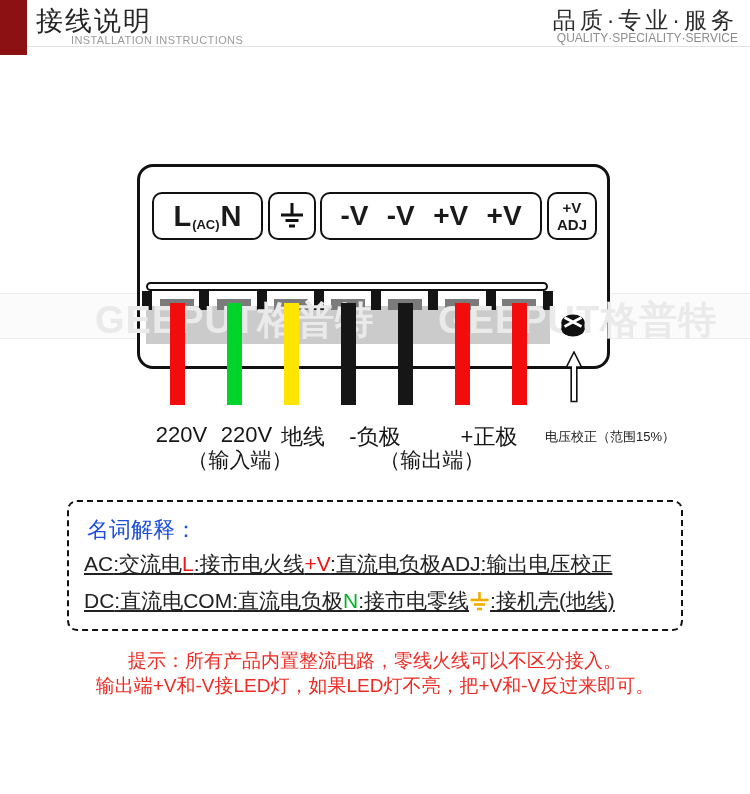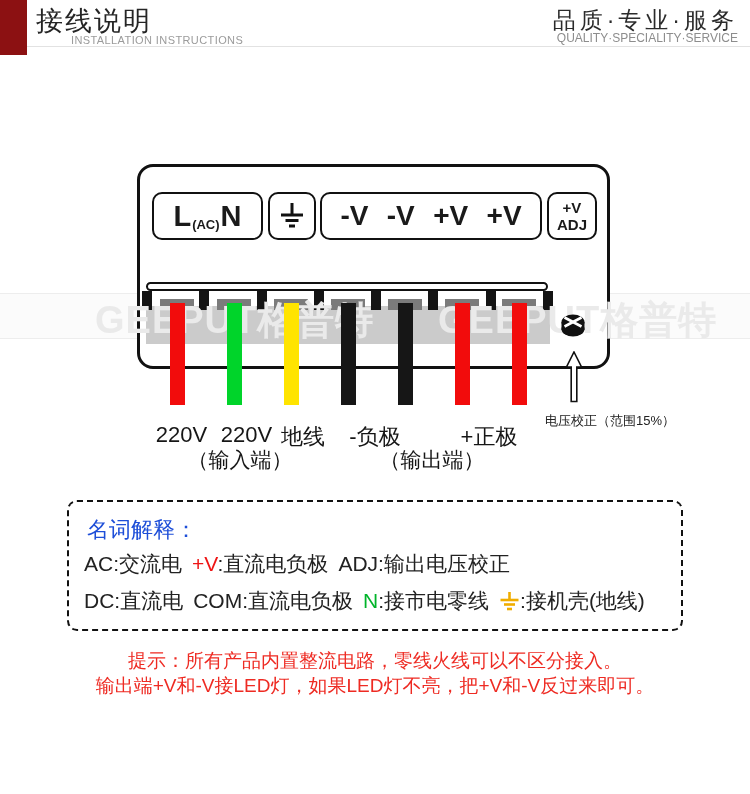--- a/index.html
+++ b/index.html
@@ -46,34 +46,34 @@
   .band{left:146px;top:306px;width:404px;height:38px;background:#cbcbcb;}
 
   .wire{position:absolute;top:303px;width:15px;height:102px;}
   .w1{left:170px;background:#f20c0c}.w2{left:227px;background:#00d42a}
   .w3{left:284px;background:#ffe400}.w4{left:341px;background:#161616}
   .w5{left:398px;background:#161616}.w6{left:455px;background:#f20c0c}
   .w7{left:512px;background:#f20c0c}
 
   .pot{left:560px;top:314px;width:26px;height:24px;}
   .arrow{left:564px;top:351px;width:20px;height:52px;}
-  .adj-note{left:545px;top:412px;font-size:13px;color:#222;white-space:nowrap;}
+  .adj-note{left:545px;top:428px;font-size:13px;color:#222;white-space:nowrap;}
 
   
   .wl{position:absolute;top:414px;font-size:22px;color:#161616;text-align:center;white-space:nowrap;margin-top:8px;}
   .wl-in1{left:150px;width:63px}.wl-in2{left:215px;width:63px}.wl-gnd{left:279px;width:48px}
   .wl-neg{left:342px;width:66px}.wl-pos{left:453px;width:72px}
   .gl{position:absolute;top:446px;font-size:21px;color:#161616;text-align:center;width:120px;white-space:nowrap;}
   .gl-in{left:180px}.gl-out{left:372px}
 
   
   .glossary{left:67px;top:500px;width:616px;height:131px;border:2px dashed #111;
             border-radius:10px;box-sizing:border-box;}
   .g-head{position:absolute;left:18px;top:13px;font-size:22px;color:#1d4ed8;}
-  .g-row{position:absolute;left:15px;display:flex;gap:10px;font-size:21px;color:#222;white-space:nowrap;align-items:center;}
+  .g-row{position:absolute;left:15px;display:flex;font-size:21px;color:#222;white-space:nowrap;align-items:center;text-decoration:underline;}
   .g-row1{top:48px}.g-row2{top:85px}
   .k-red{color:#ee1515}.k-green{color:#00b42a}
   .gnd-gold{color:#f0ad00;display:inline-flex;vertical-align:-3px;}
 
   
   .tips{left:30px;top:648px;width:690px;text-align:center;color:#ee2b23;
         font-size:19px;line-height:25px;}
 </style>
 </head>
 <body>
@@ -165,20 +165,21 @@
   <div class="wl wl-gnd">地线</div>
   <div class="wl wl-neg">-负极</div>
   <div class="wl wl-pos">+正极</div>
   <div class="gl gl-in">（输入端）</div>
   <div class="gl gl-out">（输出端）</div>
 
   <div class="abs glossary">
     <div class="g-head">名词解释：</div>
     <div class="g-row g-row1">
       <span><span>AC</span><span>:交流电</span></span>
+      <span><span class="k-red">L</span><span>:接市电火线</span></span>
       <span><span class="k-red">+V</span><span>:直流电负极</span></span>
       <span><span>ADJ</span><span>:输出电压校正</span></span>
     </div>
     <div class="g-row g-row2">
       <span><span>DC</span><span>:直流电</span></span>
       <span><span>COM</span><span>:直流电负极</span></span>
       <span><span class="k-green">N</span><span>:接市电零线</span></span>
       <span><span class="gnd-gold">
             <svg width="21" height="20" viewBox="0 0 21 20">
               <g stroke="currentColor" stroke-width="2.6" fill="none">

